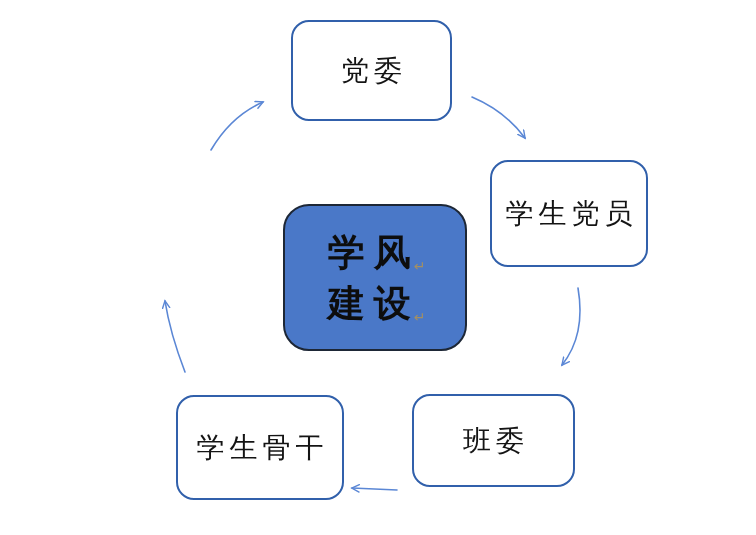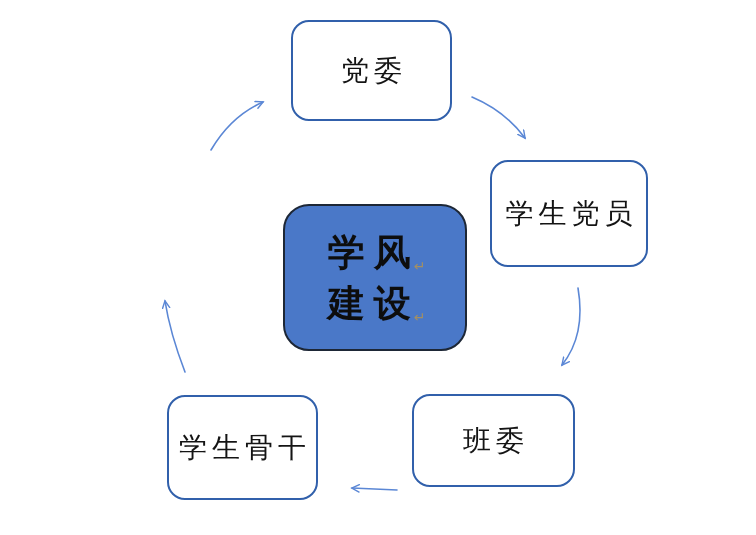--- a/index.html
+++ b/index.html
@@ -33,21 +33,21 @@
     justify-content: center;
     box-sizing: border-box;
     color: #141414;
     font-size: 28px;
     letter-spacing: 5px;
     text-indent: 5px; 
   }
   .node-top          { left: 291px; top: 20px;  width: 161px; height: 101px; }
   .node-right        { left: 490px; top: 160px; width: 158px; height: 107px; }
   .node-bottom-right { left: 412px; top: 394px; width: 163px; height: 93px; }
-  .node-bottom-left  { left: 167px; top: 395px; width: 151px; height: 105px; }
+  .node-bottom-left  { left: 176px; top: 395px; width: 168px; height: 105px; }
   .node-left         { left: 93px;  top: 163px; width: 160px; height: 103px; }
   .node-center {
     position: absolute;
     left: 283px; top: 204px;
     width: 184px; height: 147px;
     background: #4a78c8;
     border: 2.8px solid #1d2736;
     border-radius: 26px;
     box-sizing: border-box;
     display: flex;

